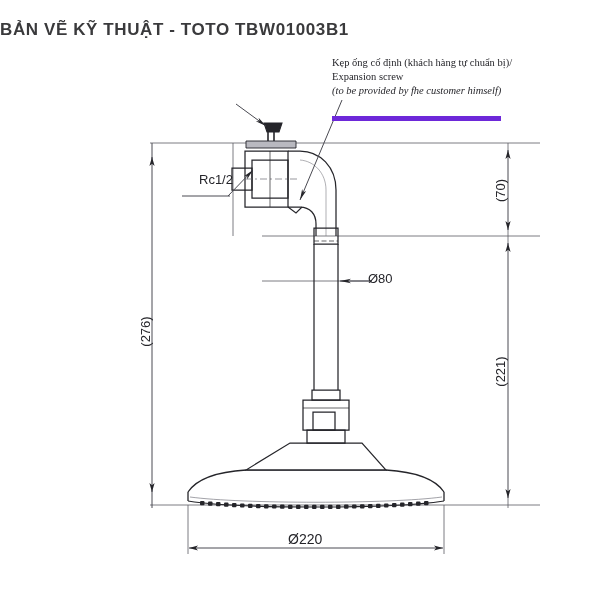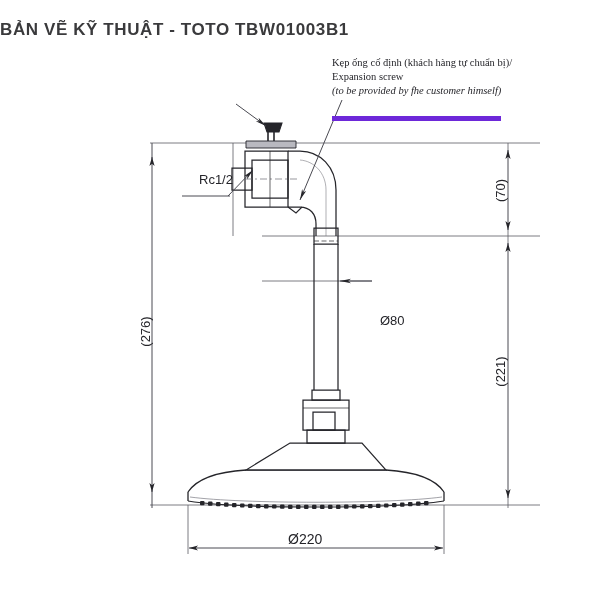--- a/index.html
+++ b/index.html
@@ -274,17 +274,17 @@
   </div>
 
   <div class="dimtext" style="left:183px; top:172px;margin-left:16px;">Rc1/2</div>
 
   <div class="dimtext vert" style="left:119px; top:324px; width:52px; text-align:center;">(276)</div>
 
   <div class="dimtext vert" style="left:474px; top:183px; width:52px; text-align:center;">(70)</div>
 
   <div class="dimtext vert" style="left:474px; top:364px; width:52px; text-align:center;">(221)</div>
 
-  <div class="dimtext" style="left:380px; top:271px;margin-top:42px;">Ø80</div>
+  <div class="dimtext" style="left:368px; top:271px;">Ø80</div>
 
   <div class="dimtext" style="left:288px; top:531px; font-size:14px;">Ø220</div>
 
 </div>
 
 </body></html>

